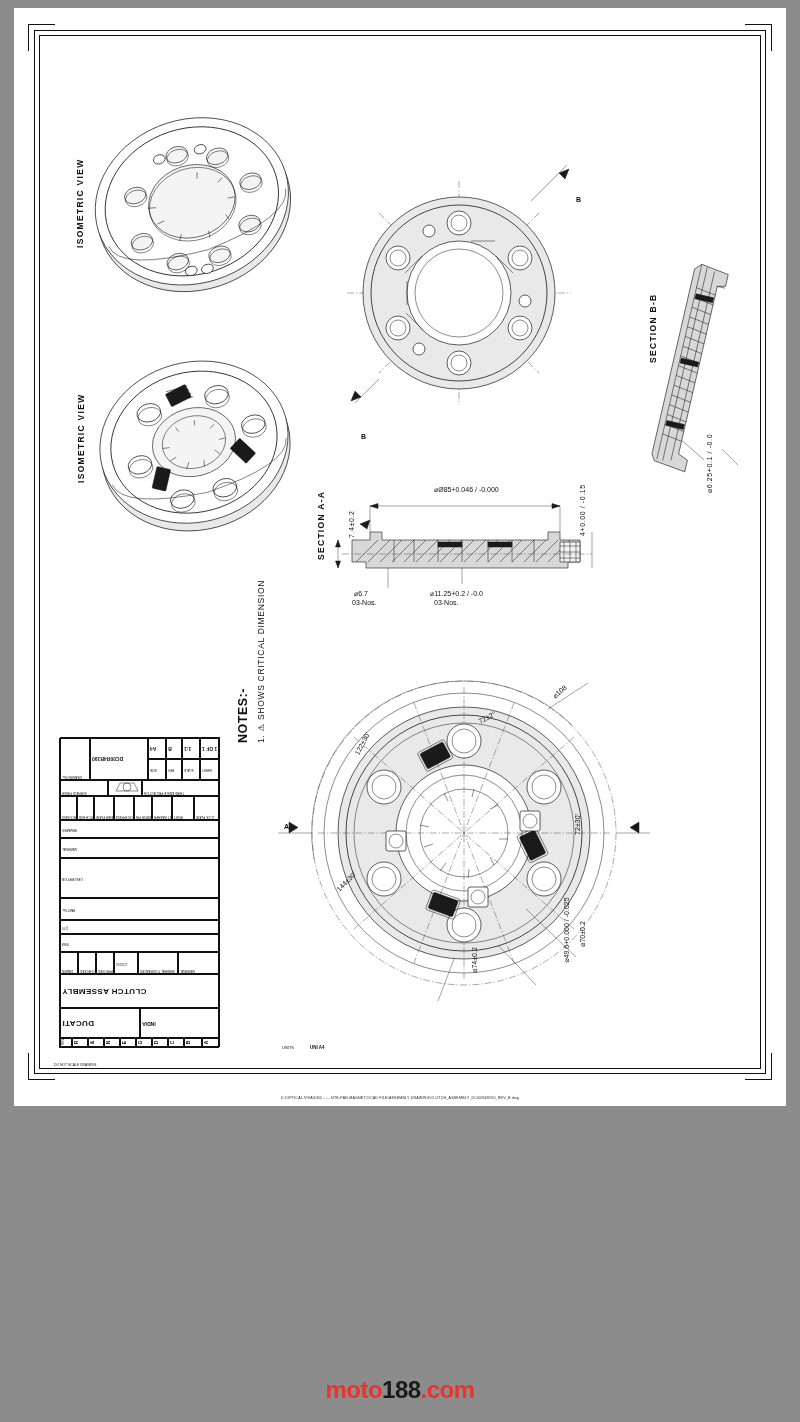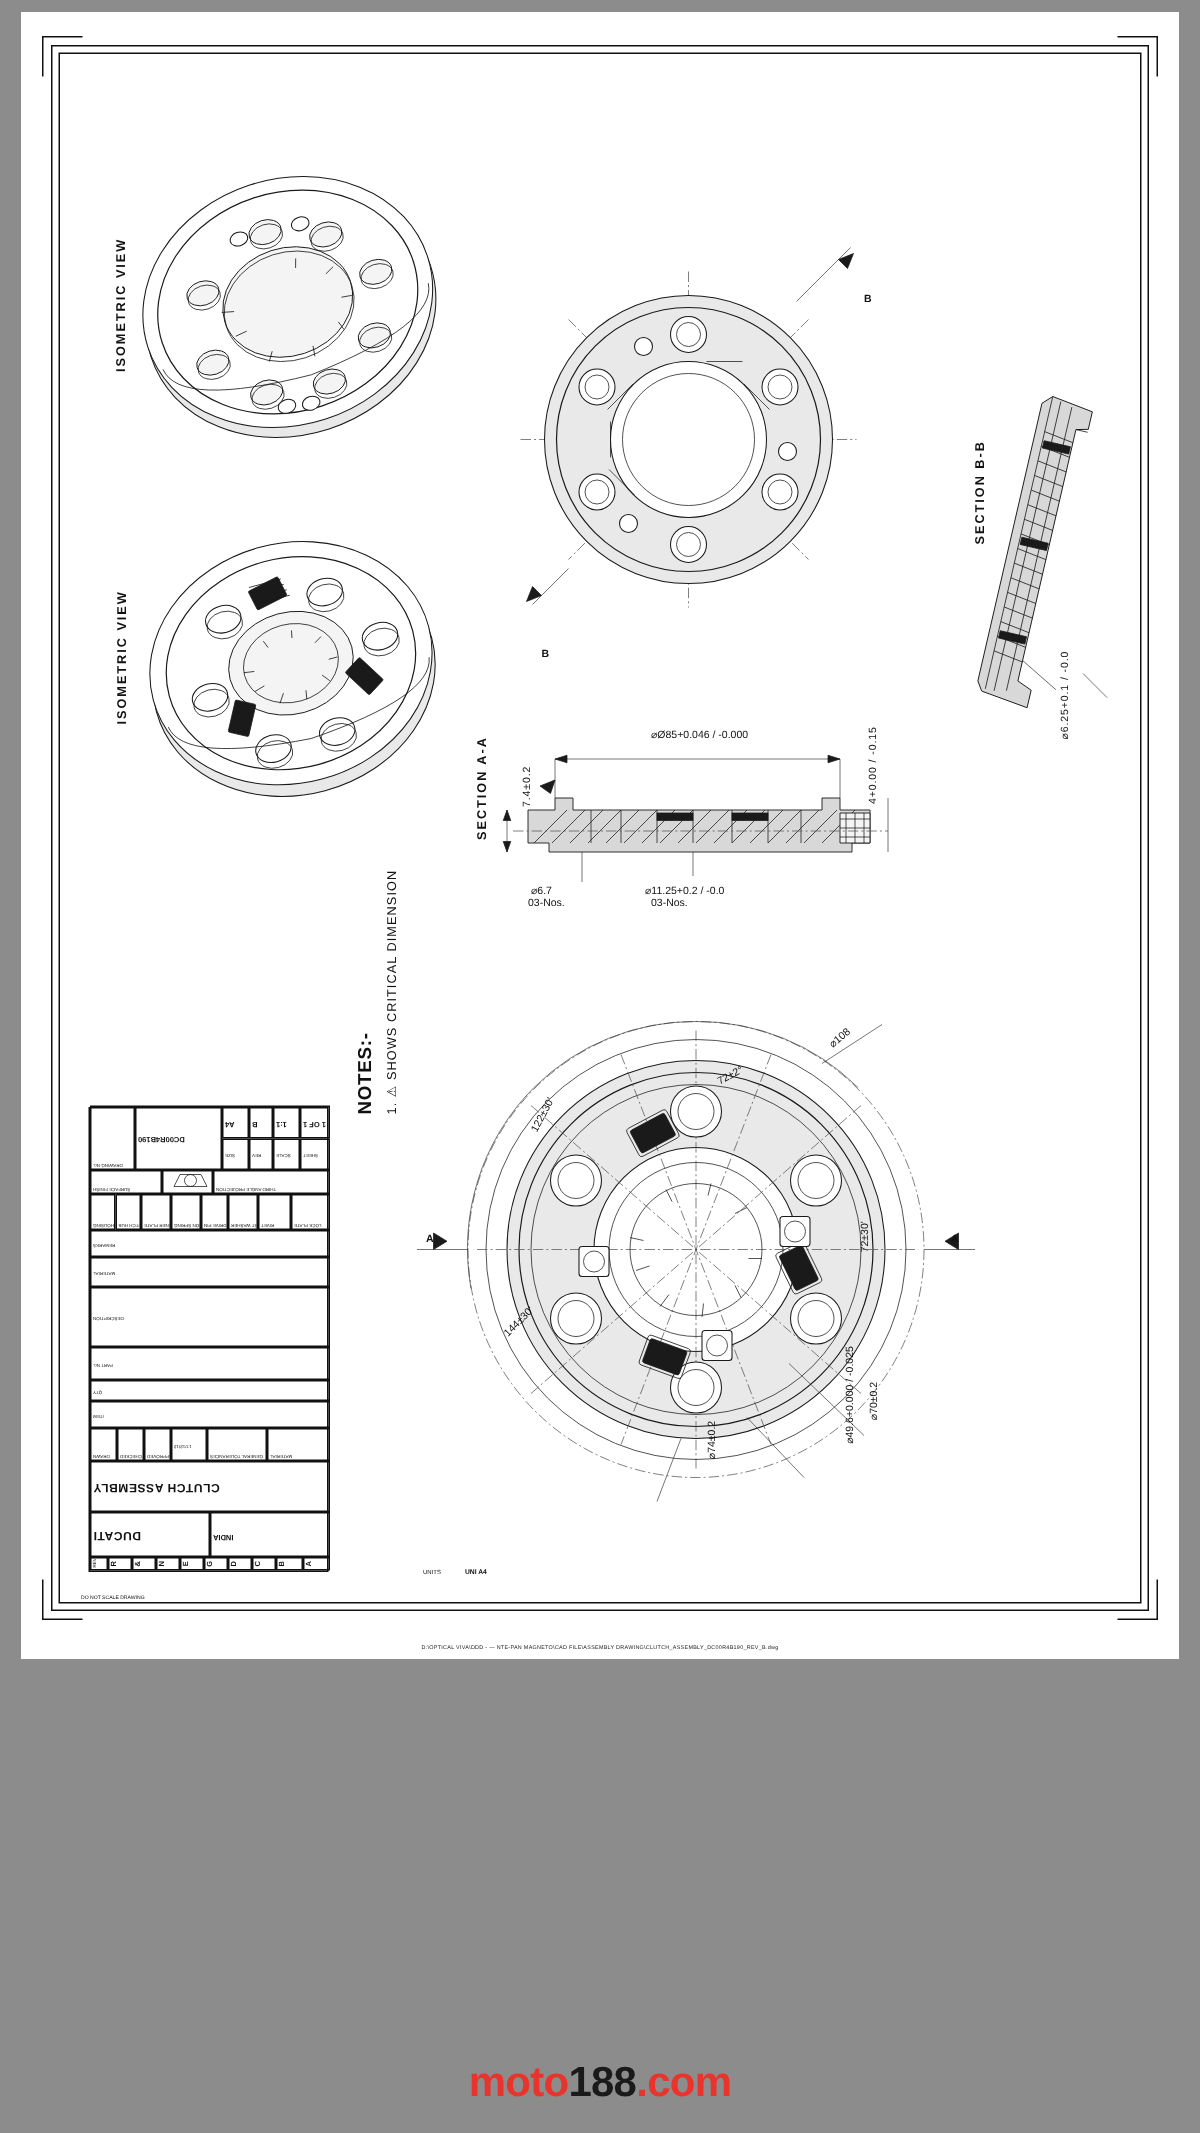--- a/index.html
+++ b/index.html
@@ -150,21 +150,21 @@
     white-space: nowrap;
     letter-spacing: .2px;
   }
 
   
   .watermark {
     position: absolute;
     left: 0; right: 0;
     bottom: 18px;
     text-align: center;
-    font-size: 28px;
+    font-size: 24px;
     font-weight: 700;
     letter-spacing: -0.5px;
   }
   .watermark .m1 { color: #e8342c; }
   .watermark .m2 { color: #1a1a1a; }
   .watermark .m3 { color: #e8342c; }
 </style>
 </head>
 <body>
 

